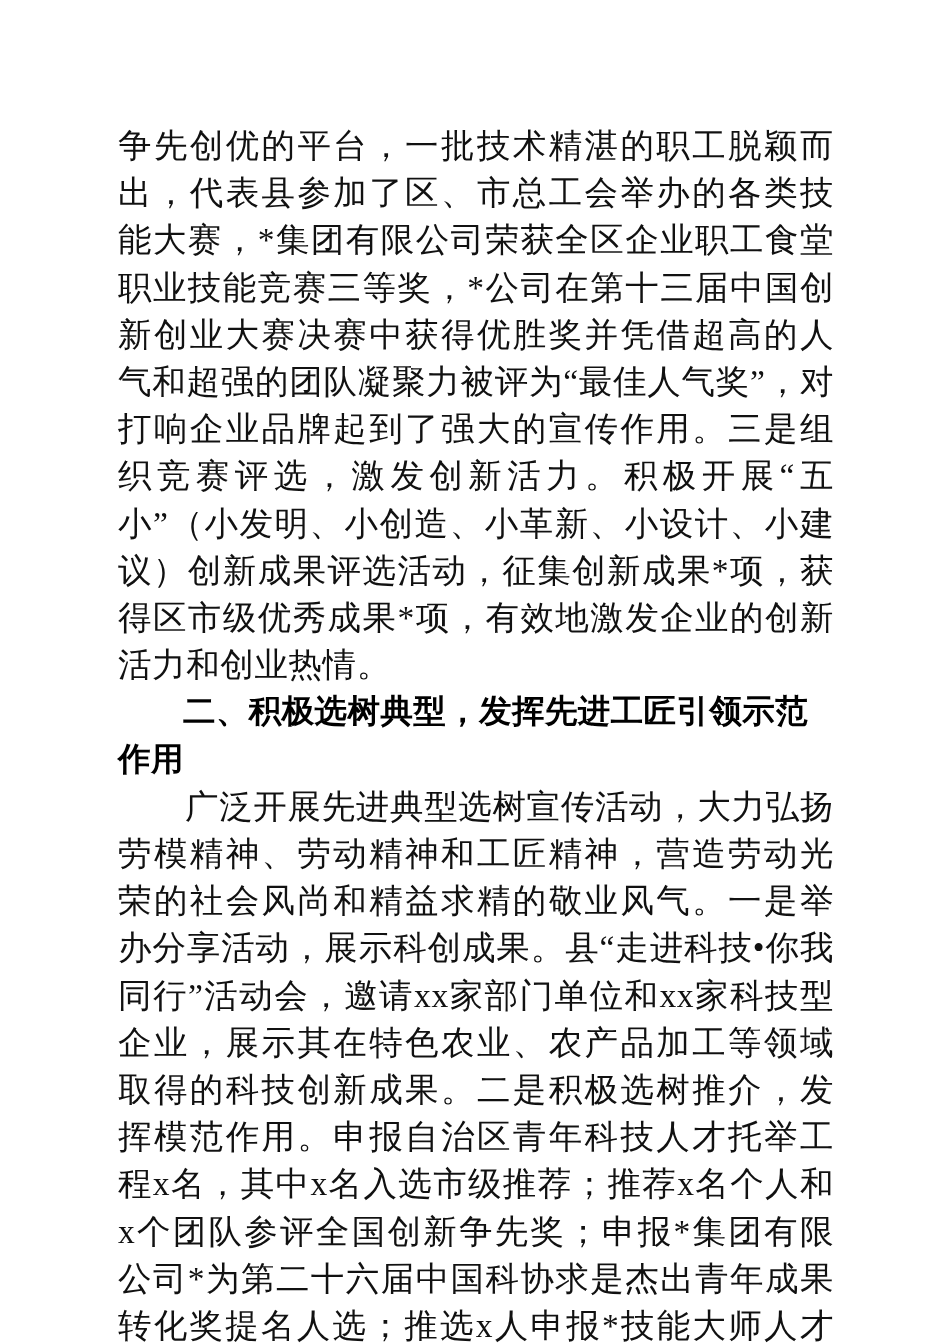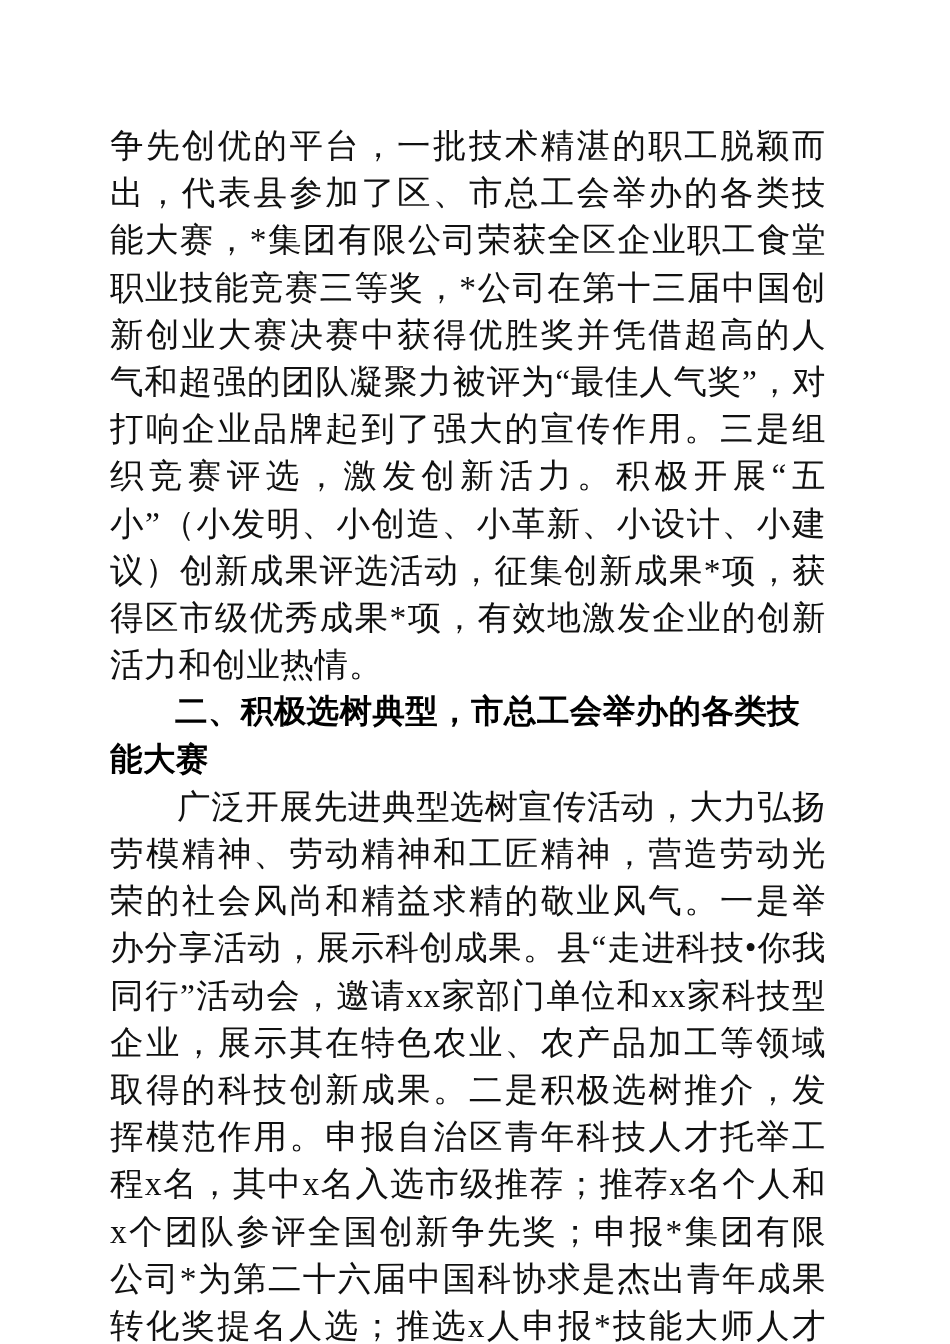--- a/index.html
+++ b/index.html
@@ -14,20 +14,21 @@
     font-family: "Liberation Serif", "DejaVu Serif", serif;
     color: #000000;
   }
   .page {
     position: relative;
     width: 808px;
     height: 1344px;
     background: #ffffff;
     box-sizing: border-box;
     padding: 0;
+    margin-left: 8px;
   }
   .content {
     position: absolute;
     left: 110px;
     top: 122px;
     width: 716px;
   }
   
   .para {
     font-family: "Liberation Serif", "DejaVu Serif", serif;
@@ -62,18 +63,18 @@
 </head>
 <body>
 
 <div class="page">
   <div class="content">
 
     <p class="para cont">争先创优的平台，一批技术精湛的职工脱颖而出，代表县参加了区、市总工会举办的各类技能大赛，*集团有限公司荣获全区企业职工食堂职业技能竞赛三等奖，*公司在第十三届中国创新创业大赛决赛中获得优胜奖并凭借超高的人气和超强的团队凝聚力被评为“最佳人气奖”，对打响企业品牌起到了强大的宣传作用。三是组织竞赛评选，激发创新活力。积极开展“五小”（小发明、小创造、小革新、小设计、小建议）创新成果评选活动，征集创新成果*项，获得区市级优秀成果*项，有效地激发企业的创新活力和创业热情。</p>
 
     <div class="spacer-sm"></div>
 
-    <h2 class="heading">二、积极选树典型，市总工会举办的各类技能大赛</h2>
+    <h2 class="heading">二、积极选树典型，发挥先进工匠引领示范作用</h2>
 
     <p class="para indent">广泛开展先进典型选树宣传活动，大力弘扬劳模精神、劳动精神和工匠精神，营造劳动光荣的社会风尚和精益求精的敬业风气。一是举办分享活动，展示科创成果。县“走进科技•你我同行”活动会，邀请xx家部门单位和xx家科技型企业，展示其在特色农业、农产品加工等领域取得的科技创新成果。二是积极选树推介，发挥模范作用。申报自治区青年科技人才托举工程x名，其中x名入选市级推荐；推荐x名个人和x个团队参评全国创新争先奖；申报*集团有限公司*为第二十六届中国科协求是杰出青年成果转化奖提名人选；推选x人申报*技能大师人才项目，x家工作室申报*劳模和工匠人才创新工作室。建立*级工作室——*劳模工作室，营造一个尊重劳动、崇尚技能、鼓励创新的文化氛围，为经济社会发展注入新的动力。三是用好宣传渠道，强化示范引领。发挥县级媒体掌上*、*科普</p>
 
   </div>
 </div>
 
 </body></html>

